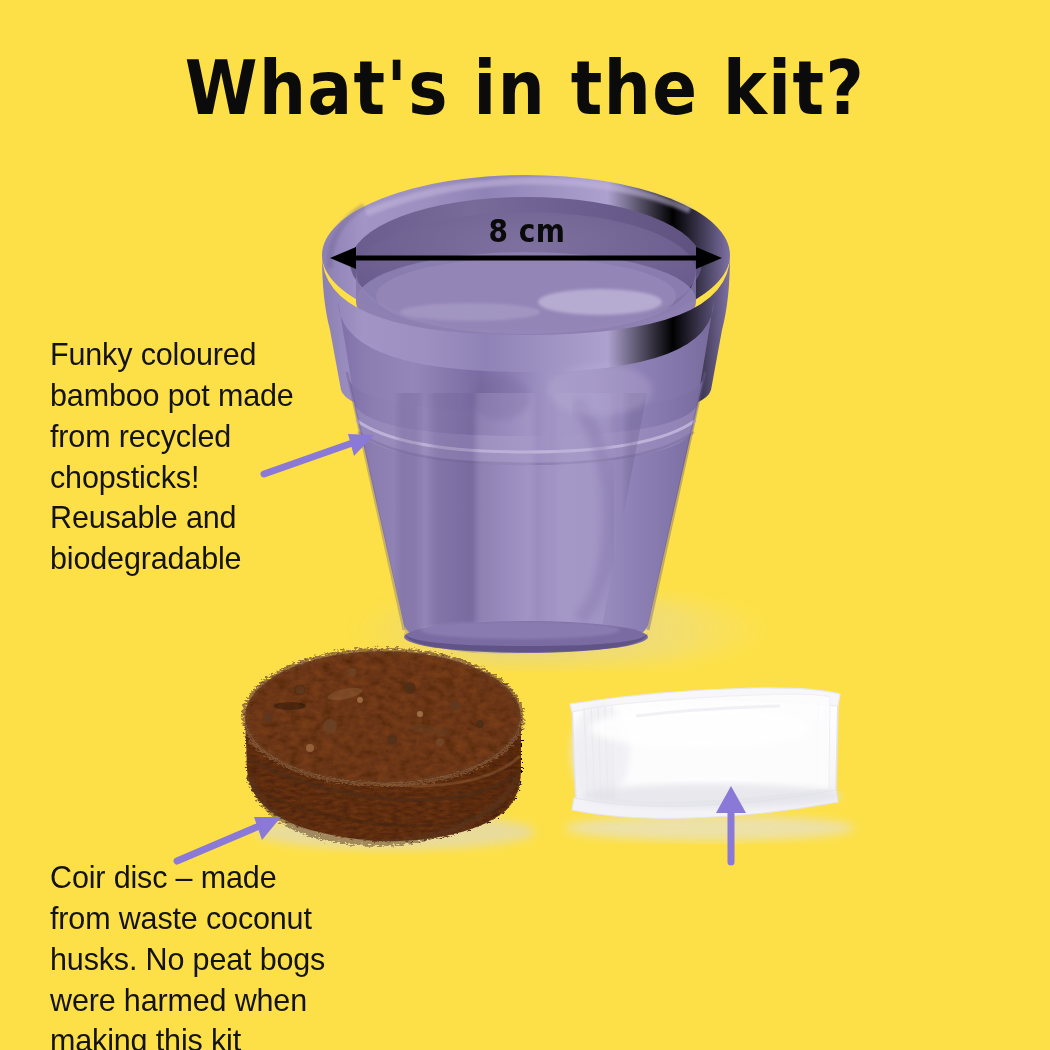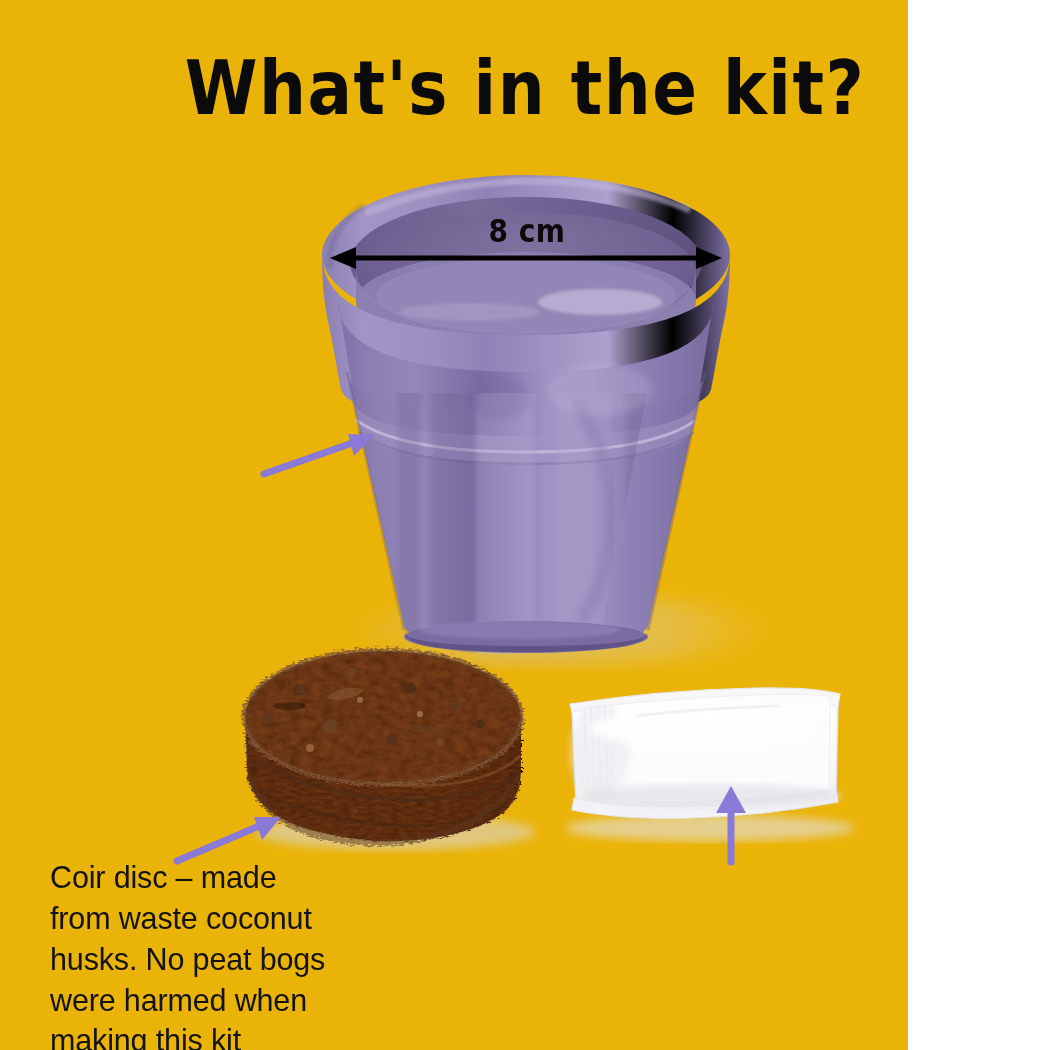--- a/index.html
+++ b/index.html
@@ -14,23 +14,23 @@
     height: 1050px;
     position: relative;
     overflow: hidden;
     font-family: "Liberation Sans", sans-serif;
     color: #111111;
   }
 
   .stage {
     position: absolute;
     inset: 0;
-    width: 908px;
+    width: 1050px;
     height: 1050px;
-    background: #eab308;
+    background: #fde047;
   }
 
   
   .title {
     position: absolute;
     top: 52px;
     left: 0;
     width: 1050px;
     text-align: center;
     font-family: "DejaVu Sans", sans-serif;
@@ -409,20 +409,26 @@
     <g>
       <line x1="731" y1="862" x2="731" y2="800" stroke="#8a79d6" stroke-width="7" stroke-linecap="round"></line>
       <polygon points="731,786 716,813 746,813" fill="#8a79d6"></polygon>
     </g>
   </svg>
 
   <div class="title">What's in the kit?</div>
 
   <div class="dim-label">8 cm</div>
 
+  <div class="note note-pot">Funky coloured
+bamboo pot made
+from recycled
+chopsticks!
+Reusable and
+biodegradable</div>
 
   <div class="note note-coir">Coir disc – made
 from waste coconut
 husks.  No peat bogs
 were harmed when
 making this kit</div>
 
 
 </div>
 

